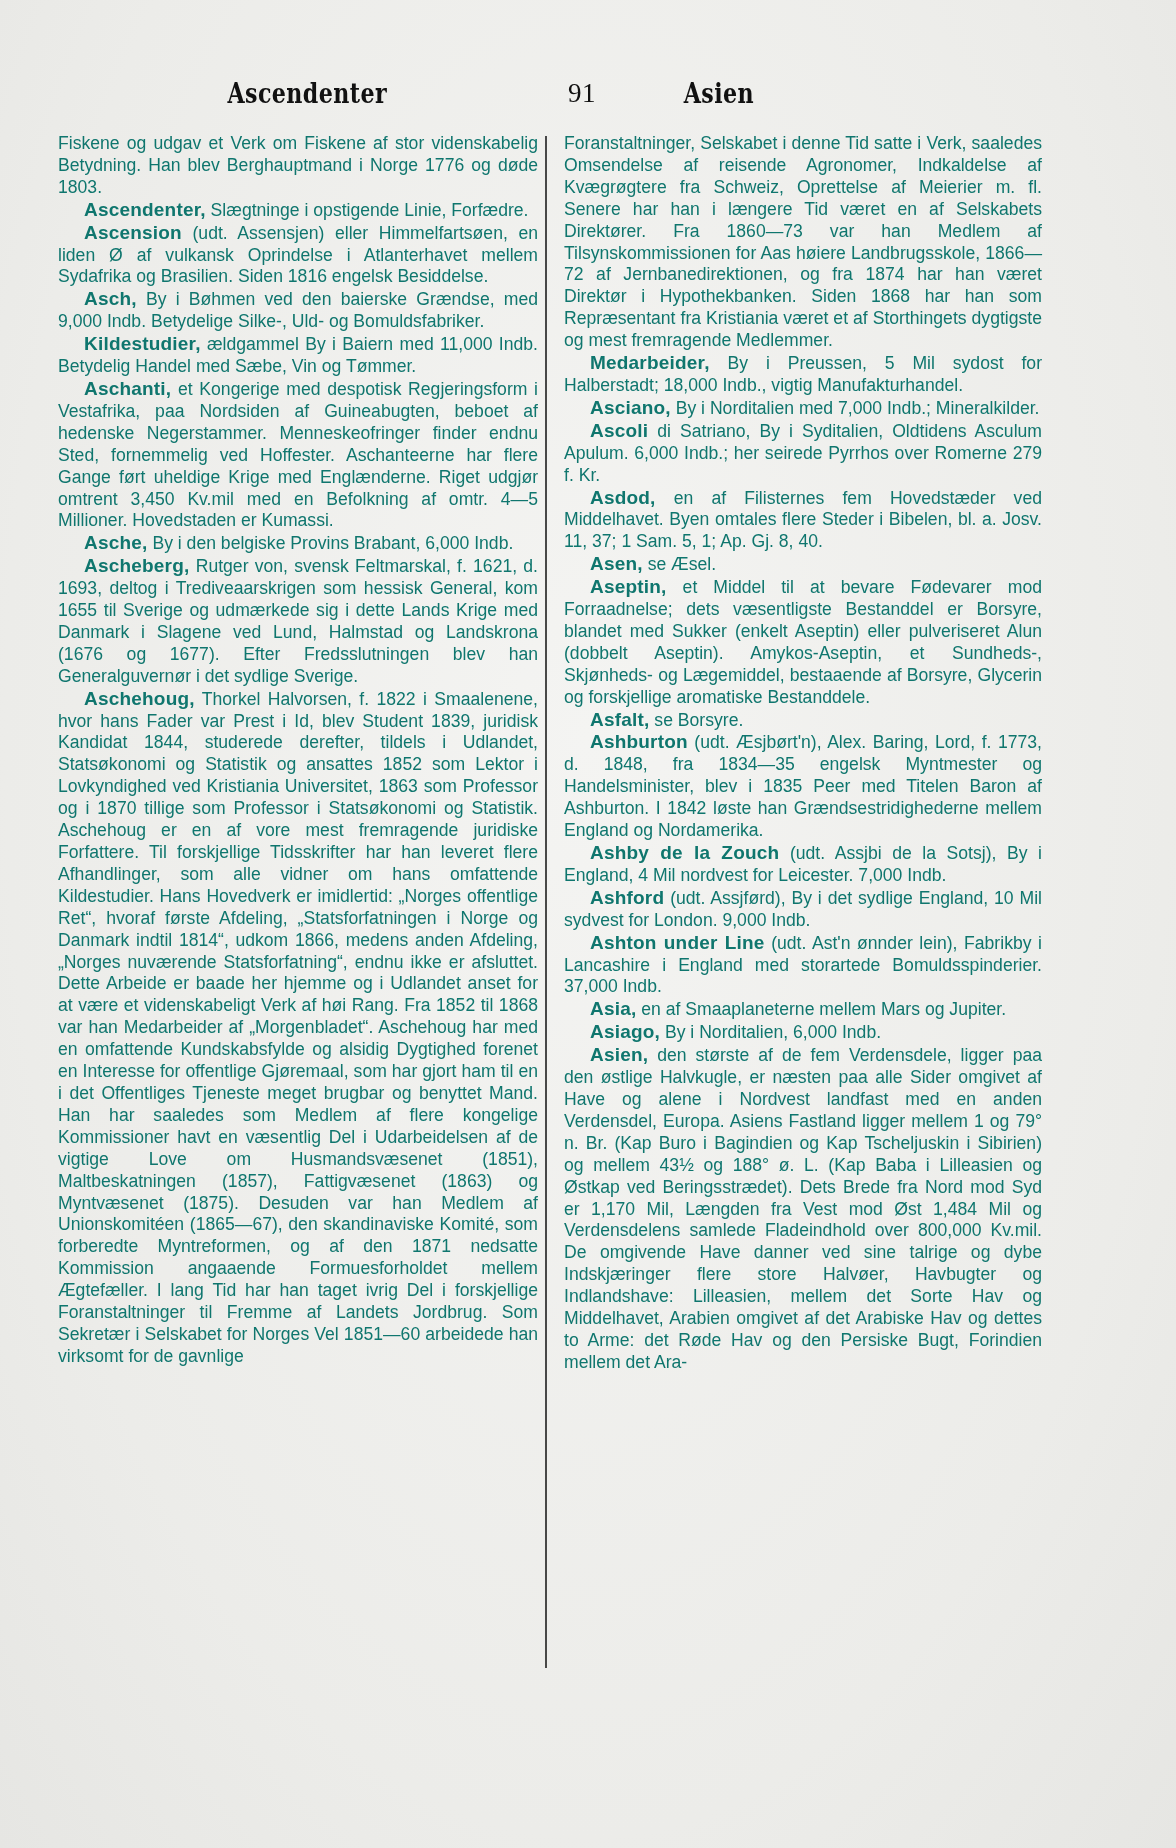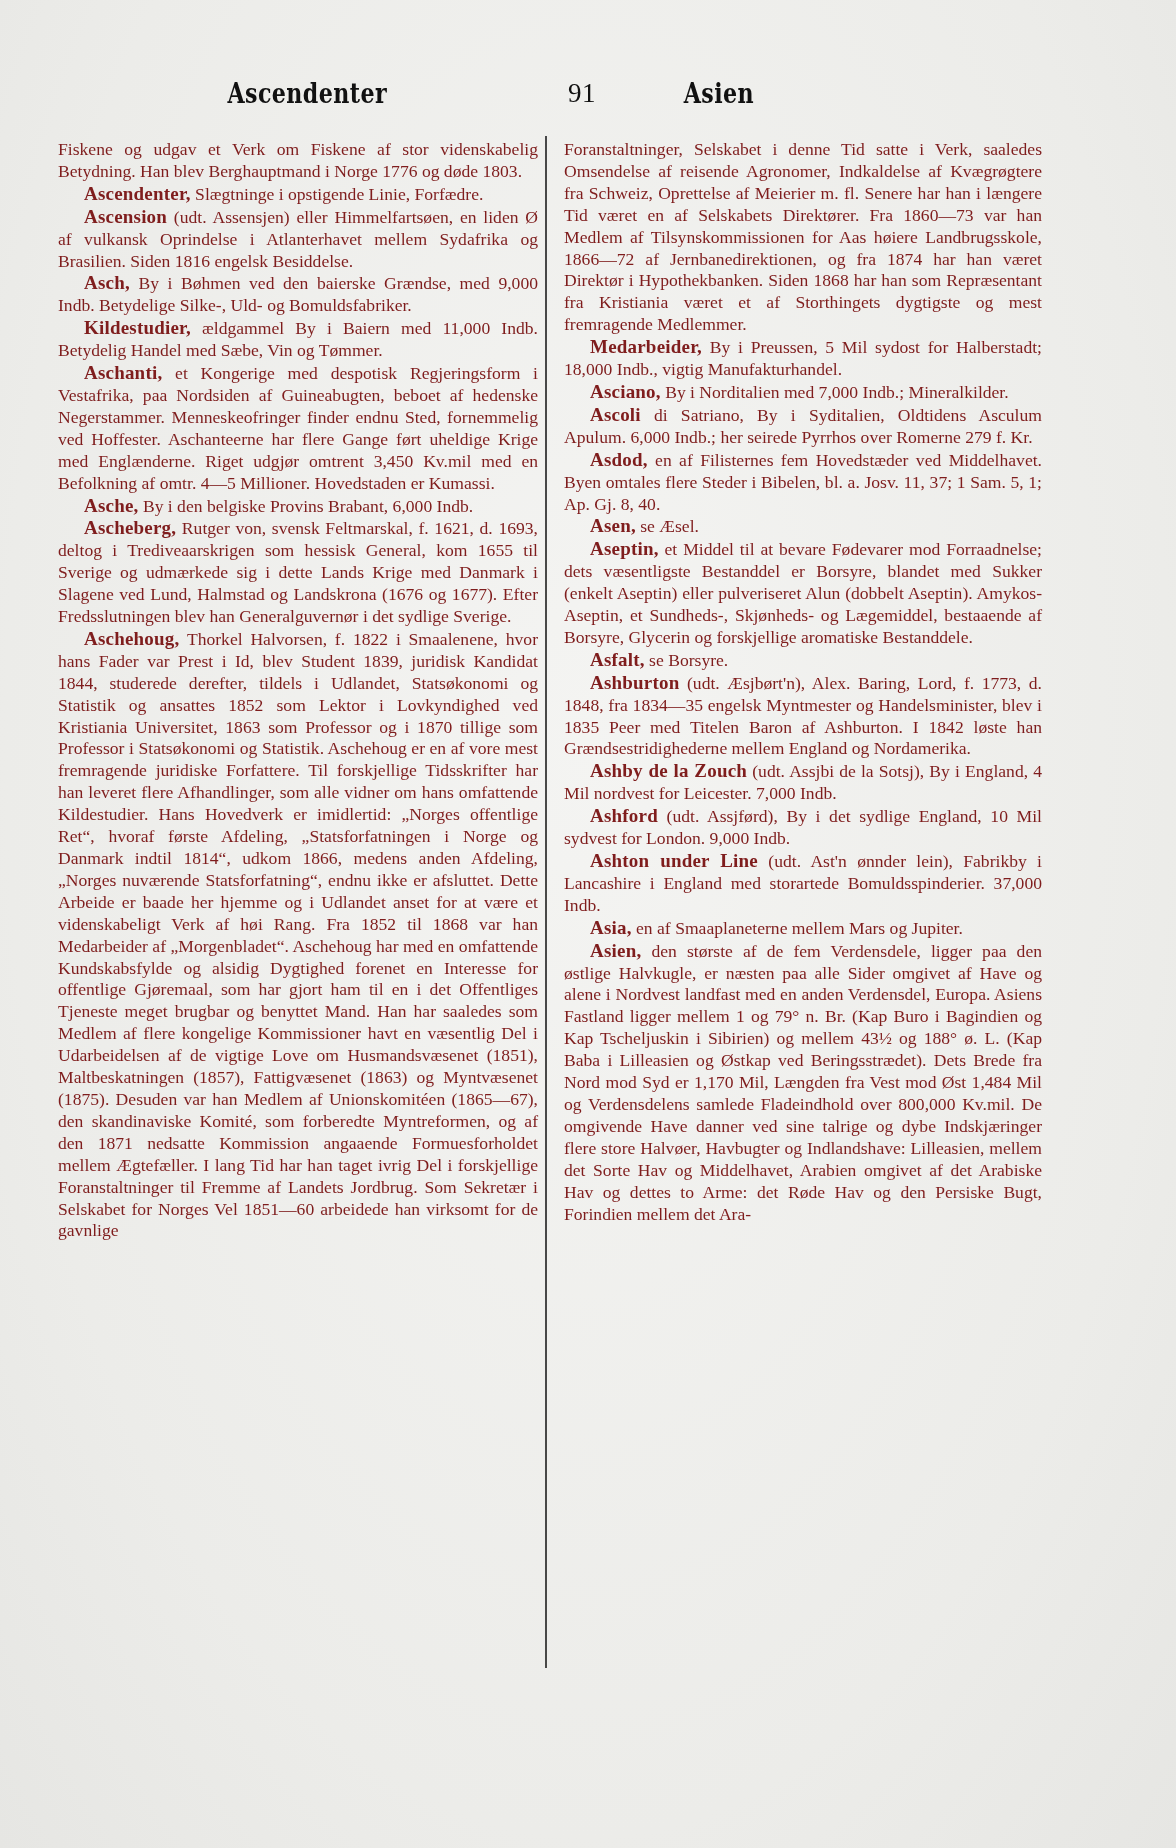--- a/index.html
+++ b/index.html
@@ -34,28 +34,28 @@
       transform: scaleX(0.82);
       transform-origin: center;
       white-space: nowrap;
     }
     .rh-left   { left: 210px; }
     .rh-center { left: 528px; font-weight: normal; font-family: "Liberation Serif", serif; font-size: 27px; transform: none; margin-left: 40px; }
     .rh-right  { left: 676px; }
 
     .column {
       position: absolute;
-      top: 138px;
+      top: 132px;
       width: 480px;
-      font-family: Liberation Serif, serif;
+      font-family: Liberation Sans, sans-serif;
       font-size: 17.6px;
       line-height: 21.9px;
       text-align: justify;
       hyphens: manual;
-      color: #7f1d1d;
+      color: #0f766e;
     }
     .col-left  { left: 58px; }
     .col-right { left: 564px; width: 478px; }
 
     .column-rule {
       position: absolute;
       left: 545px;
       top: 136px;
       width: 2px;
       height: 1532px;
@@ -106,14 +106,15 @@
   <p class="entry"><span class="headword">Ascoli</span><span> di Satriano, By i Syditalien, Oldtidens Asculum Apulum. 6,000 Indb.; her seirede Pyrrhos over Romerne 279 f. Kr.</span></p>
   <p class="entry"><span class="headword">Asdod,</span><span> en af Filisternes fem Hovedstæder ved Middelhavet. Byen omtales flere Steder i Bibelen, bl. a. Josv. 11, 37; 1 Sam. 5, 1; Ap. Gj. 8, 40.</span></p>
   <p class="entry"><span class="headword">Asen,</span><span> se Æsel.</span></p>
   <p class="entry"><span class="headword">Aseptin,</span><span> et Middel til at bevare Fødevarer mod Forraadnelse; dets væsentligste Bestanddel er Borsyre, blandet med Sukker (enkelt Aseptin) eller pulveriseret Alun (dobbelt Aseptin). Amykos-Aseptin, et Sundheds-, Skjønheds- og Lægemiddel, bestaaende af Borsyre, Glycerin og forskjellige aromatiske Bestanddele.</span></p>
   <p class="entry"><span class="headword">Asfalt,</span><span> se Borsyre.</span></p>
   <p class="entry"><span class="headword">Ashburton</span><span> (udt. Æsjbørt'n), Alex. Baring, Lord, f. 1773, d. 1848, fra 1834—35 engelsk Myntmester og Handelsminister, blev i 1835 Peer med Titelen Baron af Ashburton. I 1842 løste han Grændsestridighederne mellem England og Nordamerika.</span></p>
   <p class="entry"><span class="headword">Ashby de la Zouch</span><span> (udt. Assjbi de la Sotsj), By i England, 4 Mil nordvest for Leicester. 7,000 Indb.</span></p>
   <p class="entry"><span class="headword">Ashford</span><span> (udt. Assjførd), By i det sydlige England, 10 Mil sydvest for London. 9,000 Indb.</span></p>
   <p class="entry"><span class="headword">Ashton under Line</span><span> (udt. Ast'n ønnder lein), Fabrikby i Lancashire i England med storartede Bomuldsspinderier. 37,000 Indb.</span></p>
   <p class="entry"><span class="headword">Asia,</span><span> en af Smaaplaneterne mellem Mars og Jupiter.</span></p>
+  <p class="entry"><span class="headword">Asiago,</span><span> By i Norditalien, 6,000 Indb.</span></p>
   <p class="entry"><span class="headword">Asien,</span><span> den største af de fem Verdensdele, ligger paa den østlige Halvkugle, er næsten paa alle Sider omgivet af Have og alene i Nordvest landfast med en anden Verdensdel, Europa. Asiens Fastland ligger mellem 1 og 79° n. Br. (Kap Buro i Bagindien og Kap Tscheljuskin i Sibirien) og mellem 43½ og 188° ø. L. (Kap Baba i Lilleasien og Østkap ved Beringsstrædet). Dets Brede fra Nord mod Syd er 1,170 Mil, Længden fra Vest mod Øst 1,484 Mil og Verdensdelens samlede Fladeindhold over 800,000 Kv.mil. De omgivende Have danner ved sine talrige og dybe Indskjæringer flere store Halvøer, Havbugter og Indlandshave: Lilleasien, mellem det Sorte Hav og Middelhavet, Arabien omgivet af det Arabiske Hav og dettes to Arme: det Røde Hav og den Persiske Bugt, Forindien mellem det Ara-</span></p>
 </div>
 
 </body></html>

